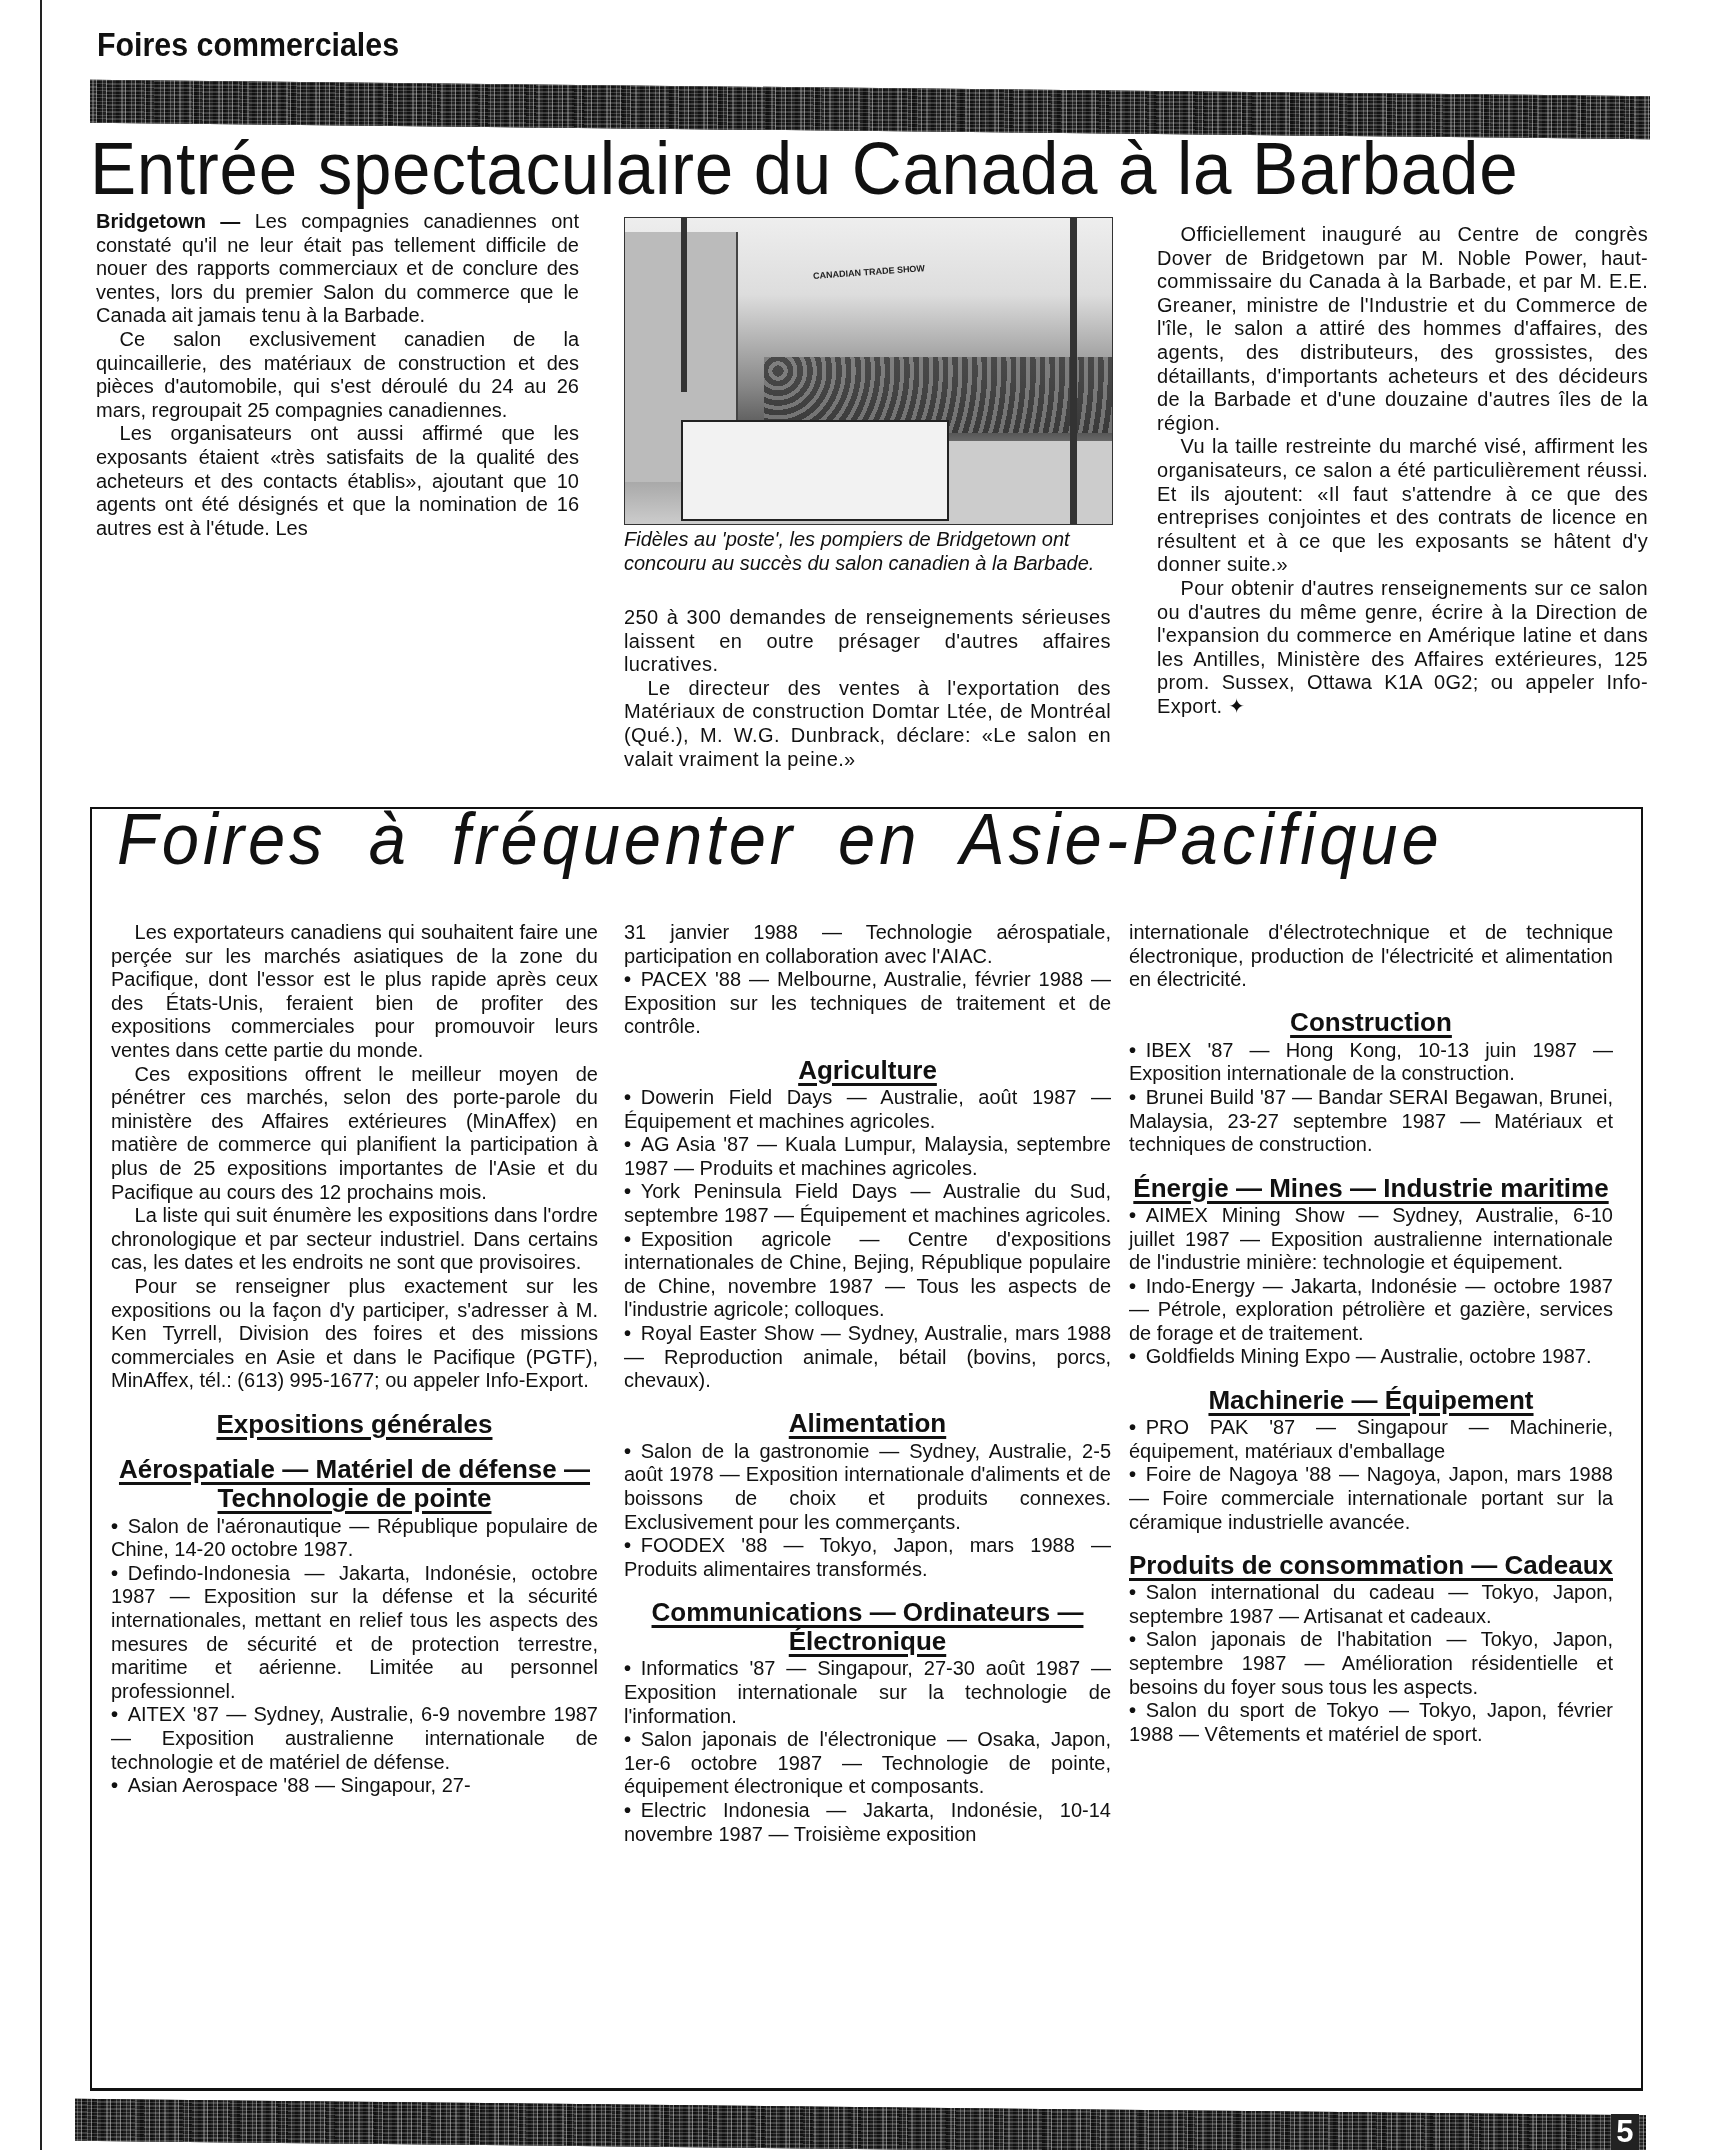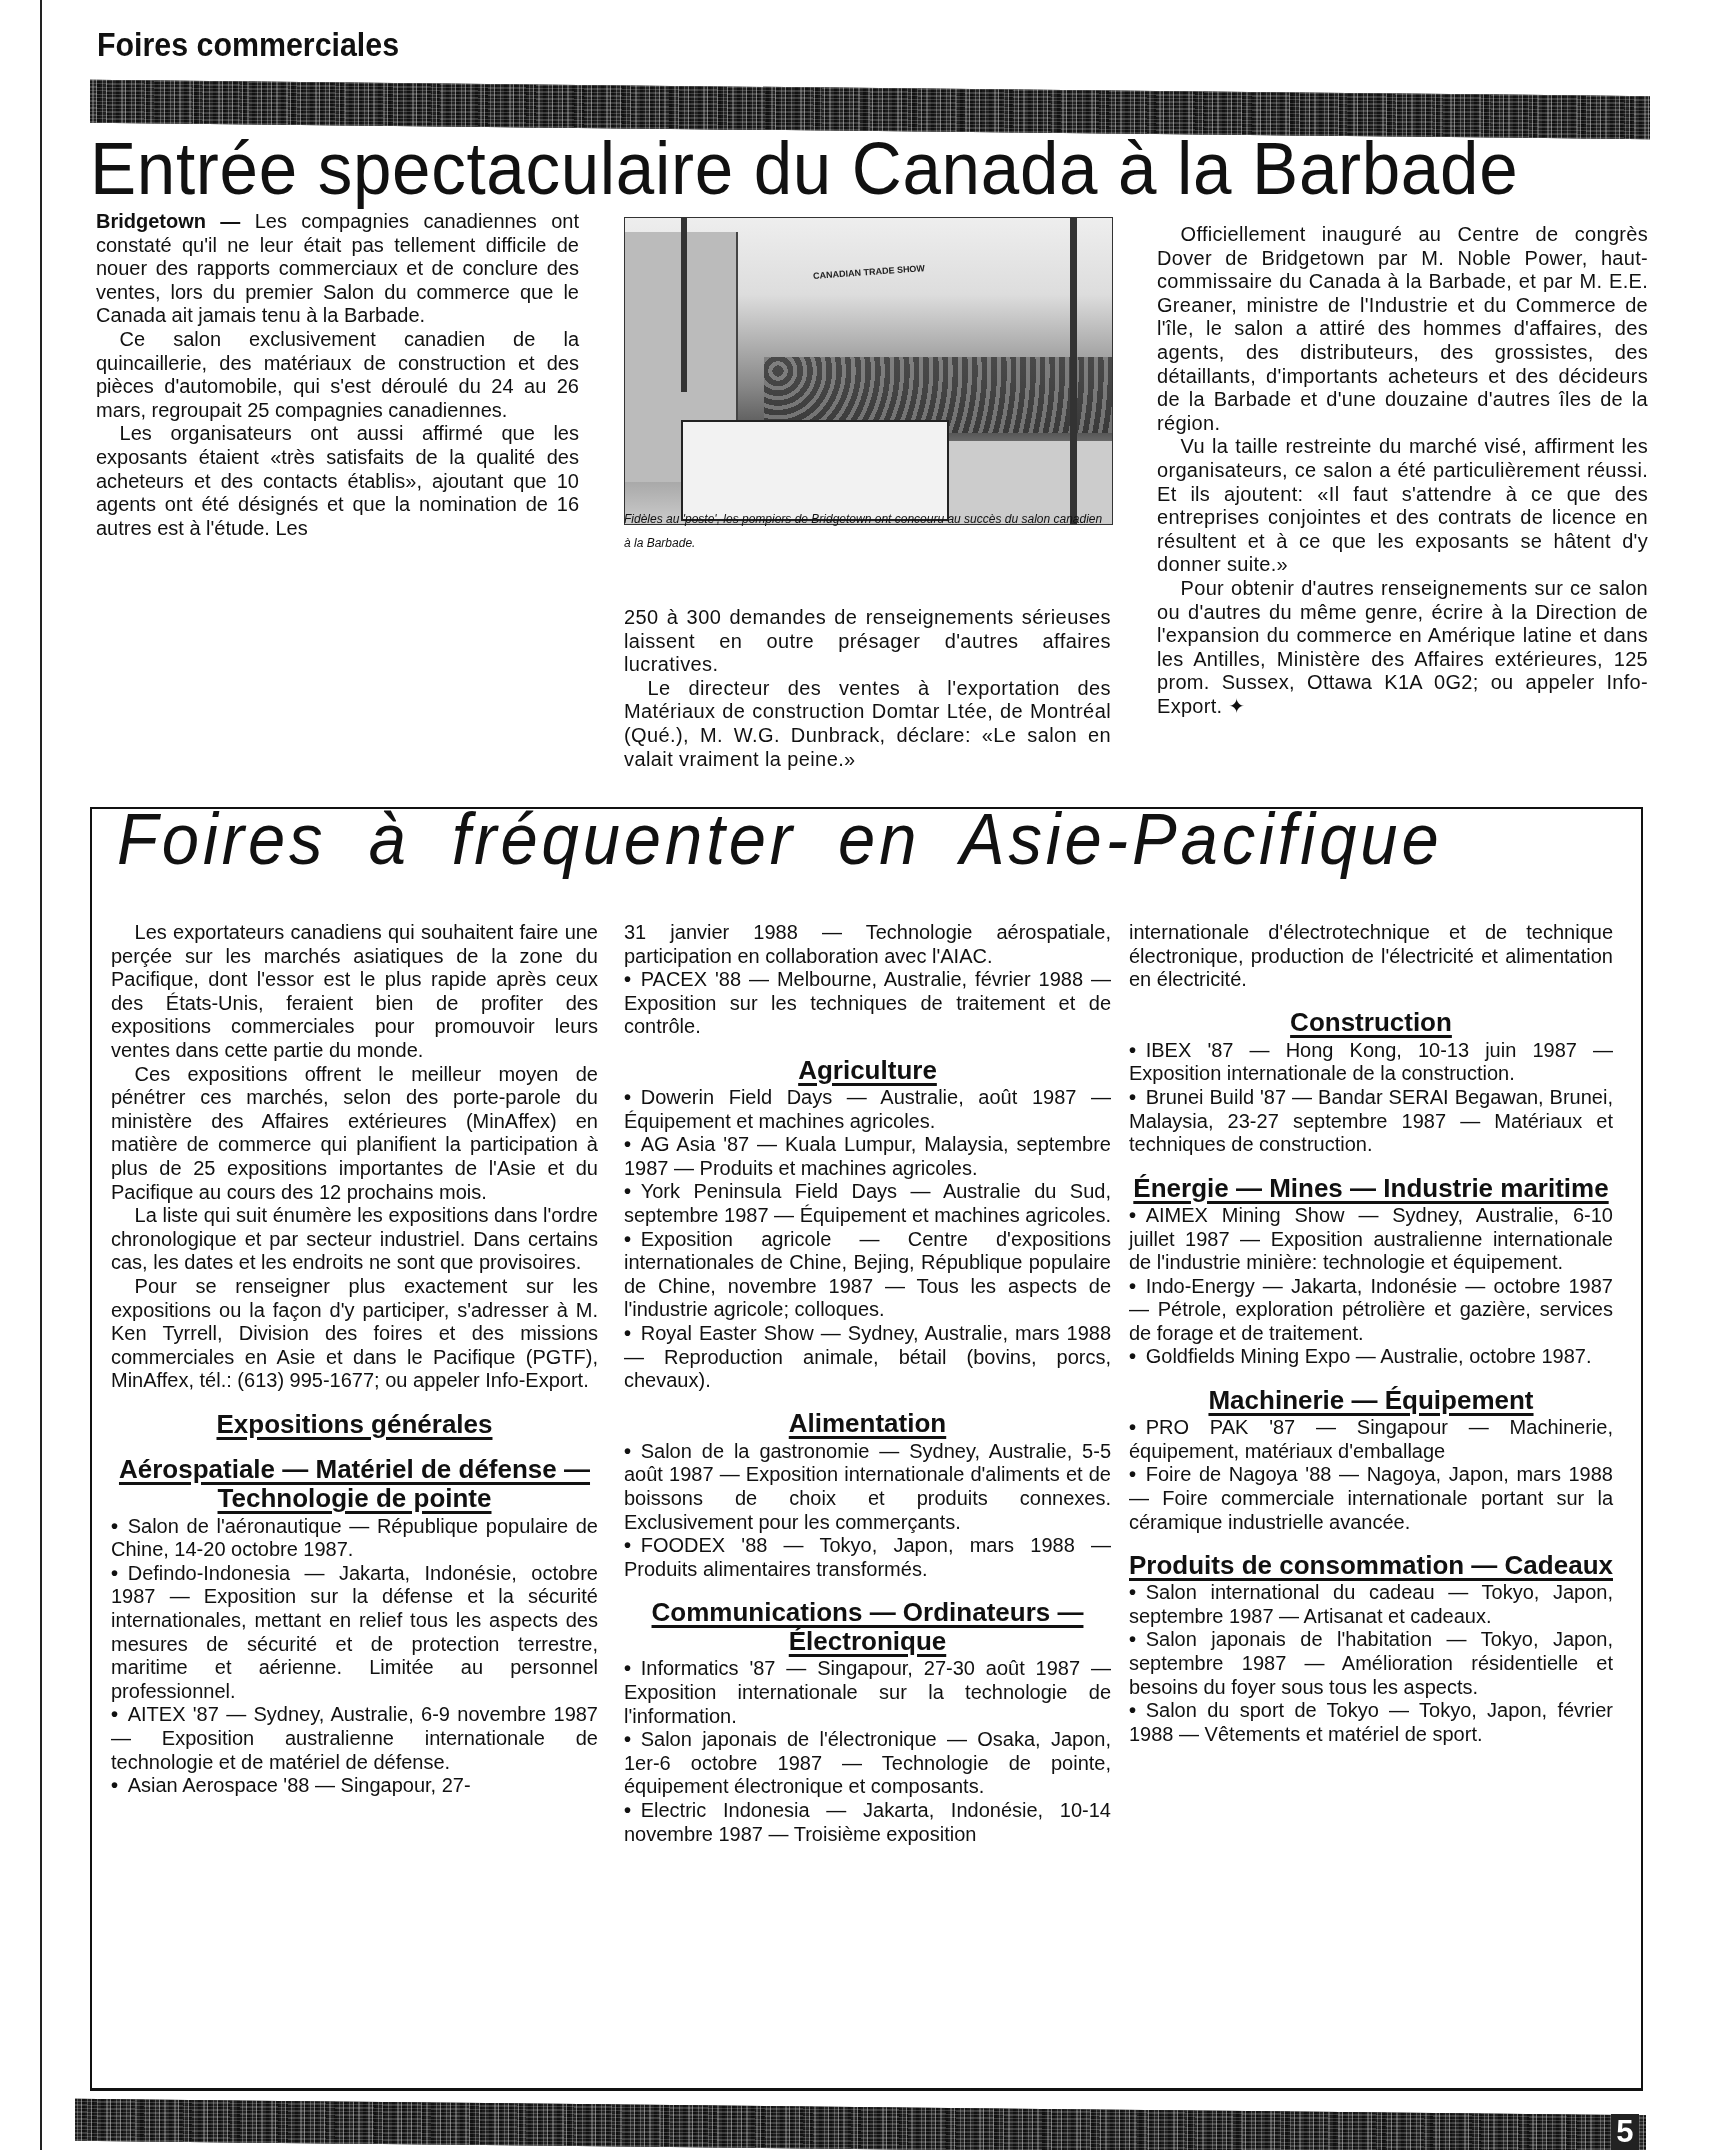--- a/index.html
+++ b/index.html
@@ -21,21 +21,21 @@
   .col3 { left:1157px; top:223px; width:491px; font-size:20px; letter-spacing:0.3px; }
   .dateline { font-weight:bold; }
   .photo { position:absolute; left:624px; top:217px; width:487px; height:306px; background:
       linear-gradient(180deg, #eee 0%, #ddd 25%, #888 55%, #555 70%, #999 80%, #ccc 100%); border:0.7px solid #333; overflow:hidden; }
   .photo .banner { position:absolute; left:188px; top:49px; font-size:9px; font-weight:bold; color:#222; transform:rotate(-4deg); }
   .photo .pole { position:absolute; width:7px; background:#333; }
   .photo .house { position:absolute; left:0; top:14px; width:111px; height:250px; background:#bbb; border-right:2.8px solid #444; }
   .photo .truck { position:absolute; left:56px; top:202px; width:264px; height:97px; background:#f2f2f2; border:2.1px solid #222; }
   .photo .trees { position:absolute; left:139px; top:139px; width:348px; height:76px; background:repeating-radial-gradient(circle at 14px 14px, #333 0 5.6px, #777 5.6px 9.7px); opacity:0.8; }
   .photo .road { position:absolute; left:209px; top:223px; width:278px; height:83px; background:#ccc; }
-  .caption { position:absolute; left:624px; top:508px; width:487px; font-size:12px; line-height:23.6px; font-style:italic; }
+  .caption { position:absolute; left:624px; top:528px; width:487px; font-size:20px; line-height:23.6px; font-style:italic; }
   .col2text { position:absolute; left:624px; top:606px; width:487px; font-size:20px; line-height:23.6px; text-align:justify; letter-spacing:0.4px; }
   .col2text p { margin:0; }
   .col2text p.ind { text-indent:23.6px; }
   .box { position:absolute; left:90px; top:807px; width:1549px; height:1279px; border:2.1px solid #111; border-bottom-width:3.5px; }
   .headline2 { position:absolute; left:117px; top:800px; font-size:72px; font-style:italic; line-height:1.1; white-space:nowrap; letter-spacing:4.2px; word-spacing:21px; transform:scaleX(0.93); transform-origin:left; }
   .bcol { position:absolute; font-size:20px; line-height:23.6px; text-align:justify;margin-top:38px; }
   .bcol p { margin:0; }
   .bcol p.ind { text-indent:23.6px; }
   .bcol1 { left:111px; top:883px; width:487px; }
   .bcol2 { left:624px; top:883px; width:487px; }
@@ -104,21 +104,21 @@
   <p class="item"><span class="bullet">•</span><span>PACEX '88 — Melbourne, Australie, février 1988 — Exposition sur les techniques de traitement et de contrôle.</span></p>
 
   <p class="cat">Agriculture</p>
   <p class="item"><span class="bullet">•</span><span>Dowerin Field Days — Australie, août 1987 — Équipement et machines agricoles.</span></p>
   <p class="item"><span class="bullet">•</span><span>AG Asia '87 — Kuala Lumpur, Malaysia, septembre 1987 — Produits et machines agricoles.</span></p>
   <p class="item"><span class="bullet">•</span><span>York Peninsula Field Days — Australie du Sud, septembre 1987 — Équipement et machines agricoles.</span></p>
   <p class="item"><span class="bullet">•</span><span>Exposition agricole — Centre d'expositions internationales de Chine, Bejing, République populaire de Chine, novembre 1987 — Tous les aspects de l'industrie agricole; colloques.</span></p>
   <p class="item"><span class="bullet">•</span><span>Royal Easter Show — Sydney, Australie, mars 1988 — Reproduction animale, bétail (bovins, porcs, chevaux).</span></p>
 
   <p class="cat">Alimentation</p>
-  <p class="item"><span class="bullet">•</span><span>Salon de la gastronomie — Sydney, Australie, 5-5 août 1987 — Exposition internationale d'aliments et de boissons de choix et produits connexes. Exclusivement pour les commerçants.</span></p>
+  <p class="item"><span class="bullet">•</span><span>Salon de la gastronomie — Sydney, Australie, 2-5 août 1978 — Exposition internationale d'aliments et de boissons de choix et produits connexes. Exclusivement pour les commerçants.</span></p>
   <p class="item"><span class="bullet">•</span><span>FOODEX '88 — Tokyo, Japon, mars 1988 — Produits alimentaires transformés.</span></p>
 
   <p class="cat">Communications — Ordinateurs — Électronique</p>
   <p class="item"><span class="bullet">•</span><span>Informatics '87 — Singapour, 27-30 août 1987 — Exposition internationale sur la technologie de l'information.</span></p>
   <p class="item"><span class="bullet">•</span><span>Salon japonais de l'électronique — Osaka, Japon, 1er-6 octobre 1987 — Technologie de pointe, équipement électronique et composants.</span></p>
   <p class="item"><span class="bullet">•</span><span>Electric Indonesia — Jakarta, Indonésie, 10-14 novembre 1987 — Troisième exposition</span></p>
 </div>
 
 <div class="bcol bcol3">
   <p class="item">internationale d'électrotechnique et de technique électronique, production de l'électricité et alimentation en électricité.</p>

